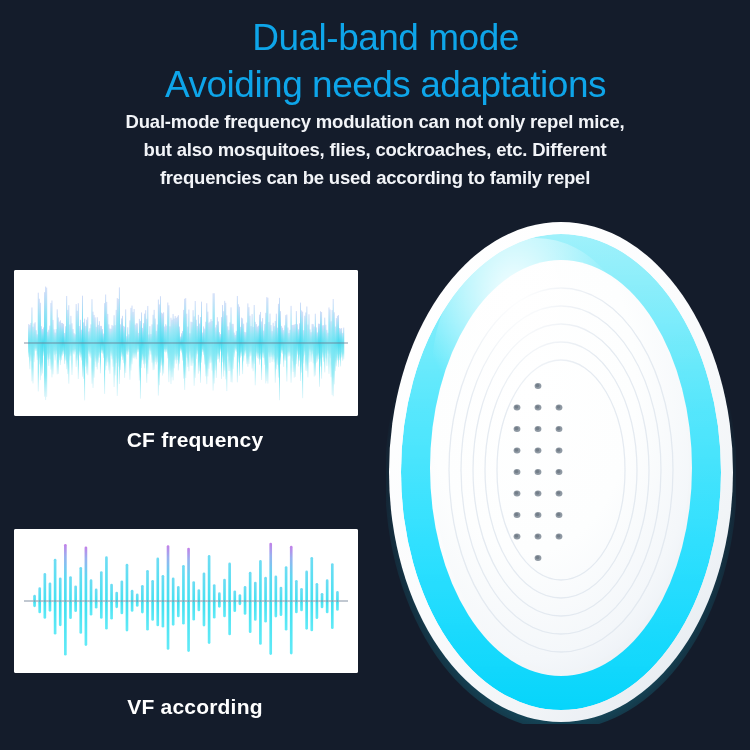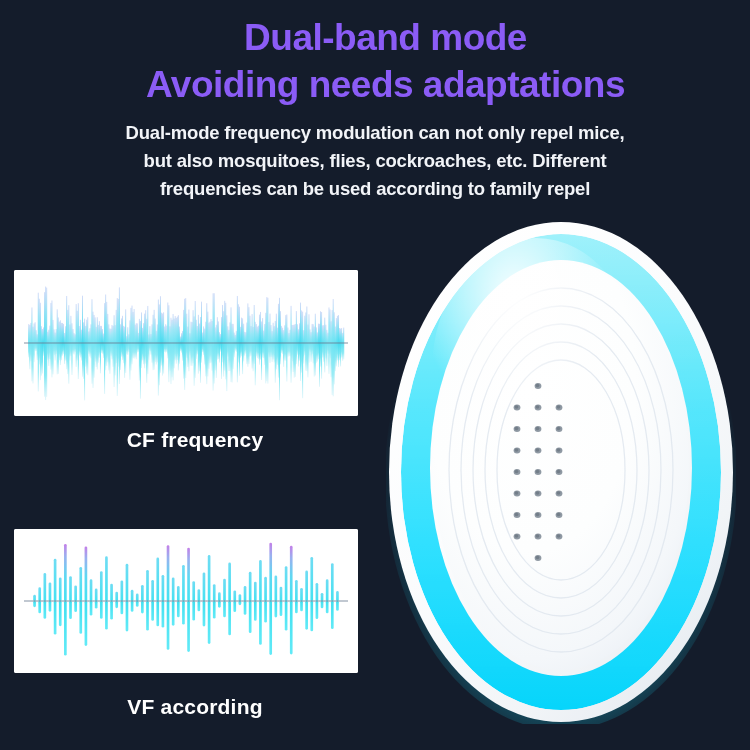--- a/index.html
+++ b/index.html
@@ -26,32 +26,31 @@
   
   #header {
     position:absolute;
     top:0; left:0;
     width:750px;
     padding-top:14px;
     text-align:center;
     z-index:5;
   }
   .headline {
-    color:#8b5cf6;
-    font-weight:bold;
+    color:#0ea5e9;
+    font-weight:normal;
     font-size:37px;
     line-height:47px;
     letter-spacing:-0.5px;
     white-space:nowrap;
     margin-left:21px;
   }
   #headline-2 { font-size:37px; }
 
   #subcopy {
-    margin-top:11px;
     padding:0 46px;
     color:#f2f4f8;
     font-weight:bold;
     font-size:18.5px;
     line-height:28px;
     letter-spacing:-0.2px;
     text-align:center;
   }
   #subcopy .ln { display:block; white-space:nowrap; }
 

